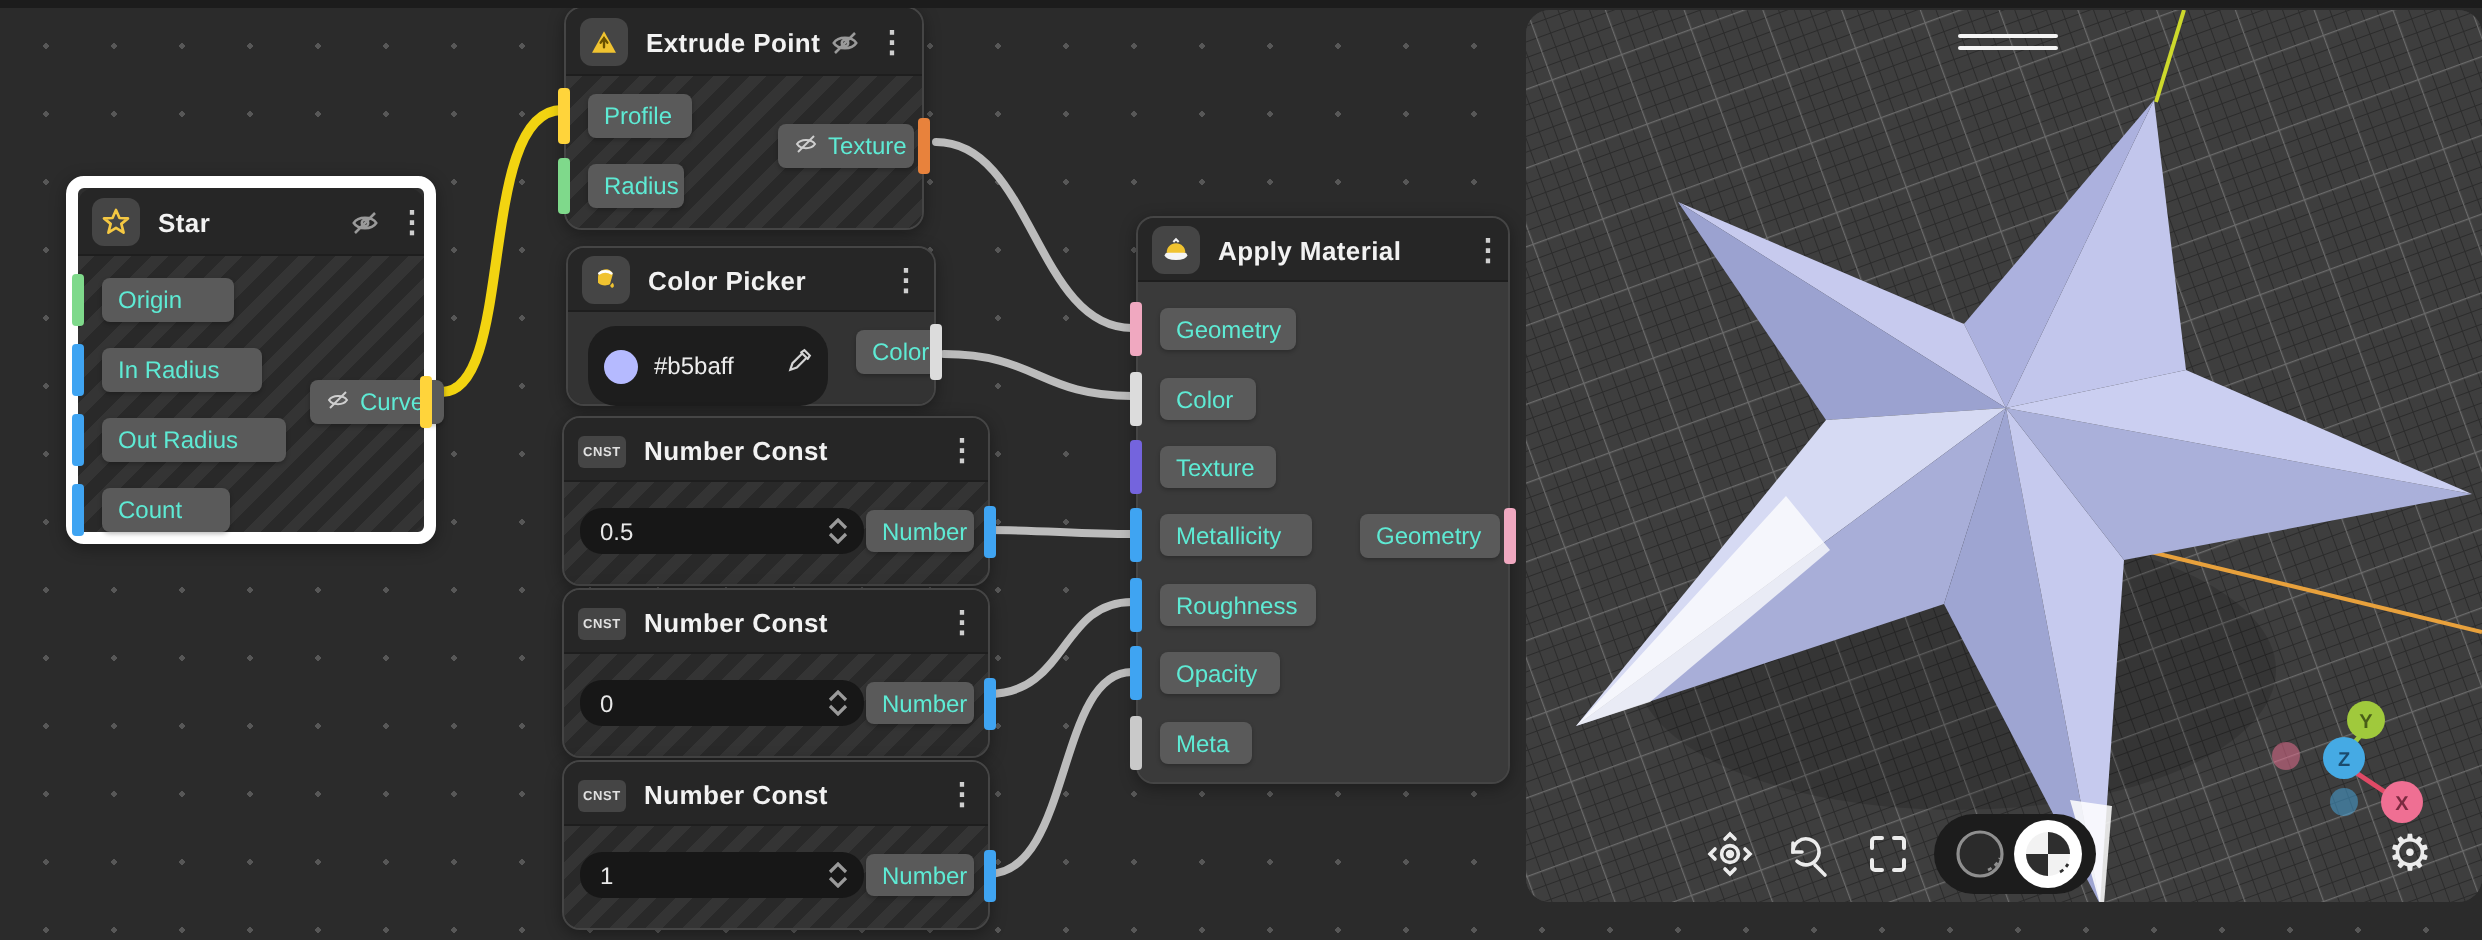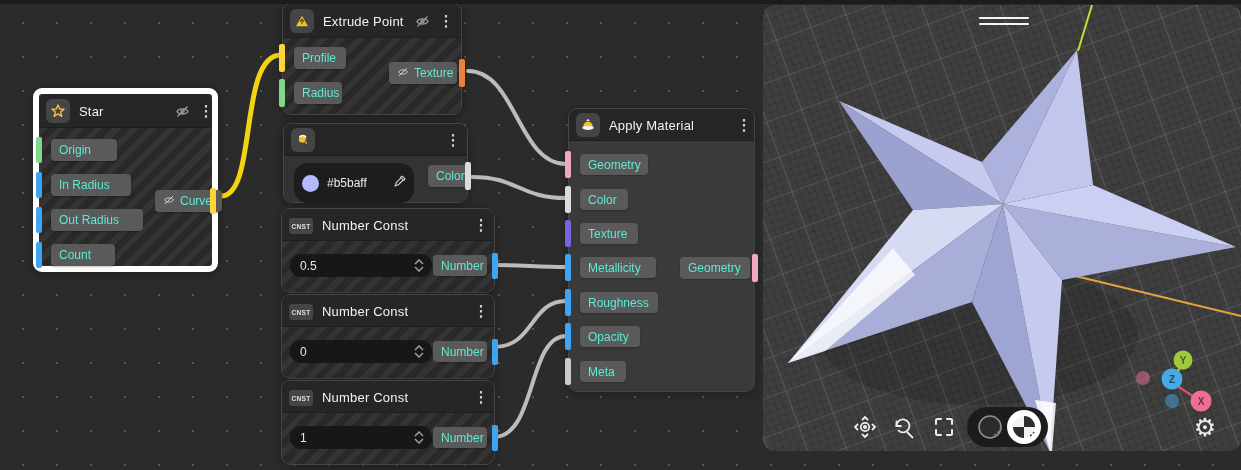--- a/index.html
+++ b/index.html
@@ -20,21 +20,21 @@
     box-shadow: 0 2px 8px rgba(0,0,0,0.35); }
   .node.selected { border:6px solid #ffffff; }
   .node .hd { position:absolute; left:0; top:0; right:0; height:34px; background:#262626;
     border-radius:8px 8px 0 0; border-bottom:1px solid #1e1e1e; }
   .node .body { position:absolute; left:0; right:0; bottom:0; border-radius:0 0 8px 8px; }
   .hatch { background: repeating-linear-gradient(135deg, #343434 0 6px, #292929 6px 13px); }
   .solidbody { background:#333333; }
   .iconbox { position:absolute; left:7px; top:5px; width:24px; height:24px; background:#454545;
     border-radius:6px; display:flex; align-items:center; justify-content:center; }
   .ntitle { position:absolute; left:40px; top:0; height:34px; display:flex; align-items:center;
-    font-size:13px; font-weight:normal; color:#f2f2f2; letter-spacing:.2px;text-align:center; }
+    font-size:13px; font-weight:bold; color:#f2f2f2; letter-spacing:.2px;text-align:center; }
   .hdic { position:absolute; top:0; height:34px; display:flex; align-items:center; justify-content:center; }
   .menu { width:18px; color:#cfcfcf; font-size:15px; font-weight:bold; cursor:pointer; }
   .chip { position:absolute; background:#5a5a5a; border-radius:4px; color:#5eead4; font-size:12px;
     display:flex; align-items:center; padding:0 8px; height:22px; box-shadow:0 1px 2px rgba(0,0,0,.25); }
   .chip .eyesl { margin-right:5px; }
   .port { position:absolute; width:6px; border-radius:2px; z-index:3; }
   .p-green{background:#7fd98b} .p-blue{background:#3fa4f2} .p-yellow{background:#ffd43b}
   .p-orange{background:#e8823c} .p-pink{background:#f0a8c0} .p-white{background:#dcdcdc}
   .p-purple{background:#7464dd} .p-gray{background:#c9c9c9}
   .badge { position:absolute; left:7px; top:9px; width:24px; height:16px; background:#454545; border-radius:3px;
@@ -159,20 +159,21 @@
 
   <div class="node" style="left:283px; top:123px; width:185px; height:80px;">
     <div class="hd" style="height:32px;">
       <div class="iconbox" style="top:4px;">
         <svg width="16" height="16" viewBox="0 0 24 24">
             <path d="M6 10c0-3 2-6 6-6 3 0 5 2 5 4l-2 7c-3 2-7 1-9-1z" fill="#f0c330"></path>
             <path d="M7 7c2-2 7-2 9 0" stroke="#fdfdfd" stroke-width="2" fill="none" stroke-linecap="round"></path>
             <path d="M17 14c1.2 1.6 1.2 3 .2 3.6-.9.5-2-.3-2-1.6z" fill="#f0c330"></path>
           </svg>
       </div>
+      <div class="ntitle" style="height:32px;">Color Picker</div>
       <div class="hdic menu" style="left:160px; height:32px;">⋮</div>
     </div>
     <div class="body solidbody" style="top:32px;"></div>
     <div class="colorpill" style="left:10px; top:39px; width:120px;">
       <span class="swatch" style="background:#b5baff;"></span>
       <span class="hexval">#b5baff</span>
       <span><svg width="13" height="13" viewBox="0 0 24 24" fill="none" stroke="#d5d5d5" stroke-width="2" stroke-linecap="round">
             <path d="M4 20l2-6 9-9 4 4-9 9z"></path>
             <path d="M14 4l3-2 5 5-2 3"></path>
           </svg></span>

